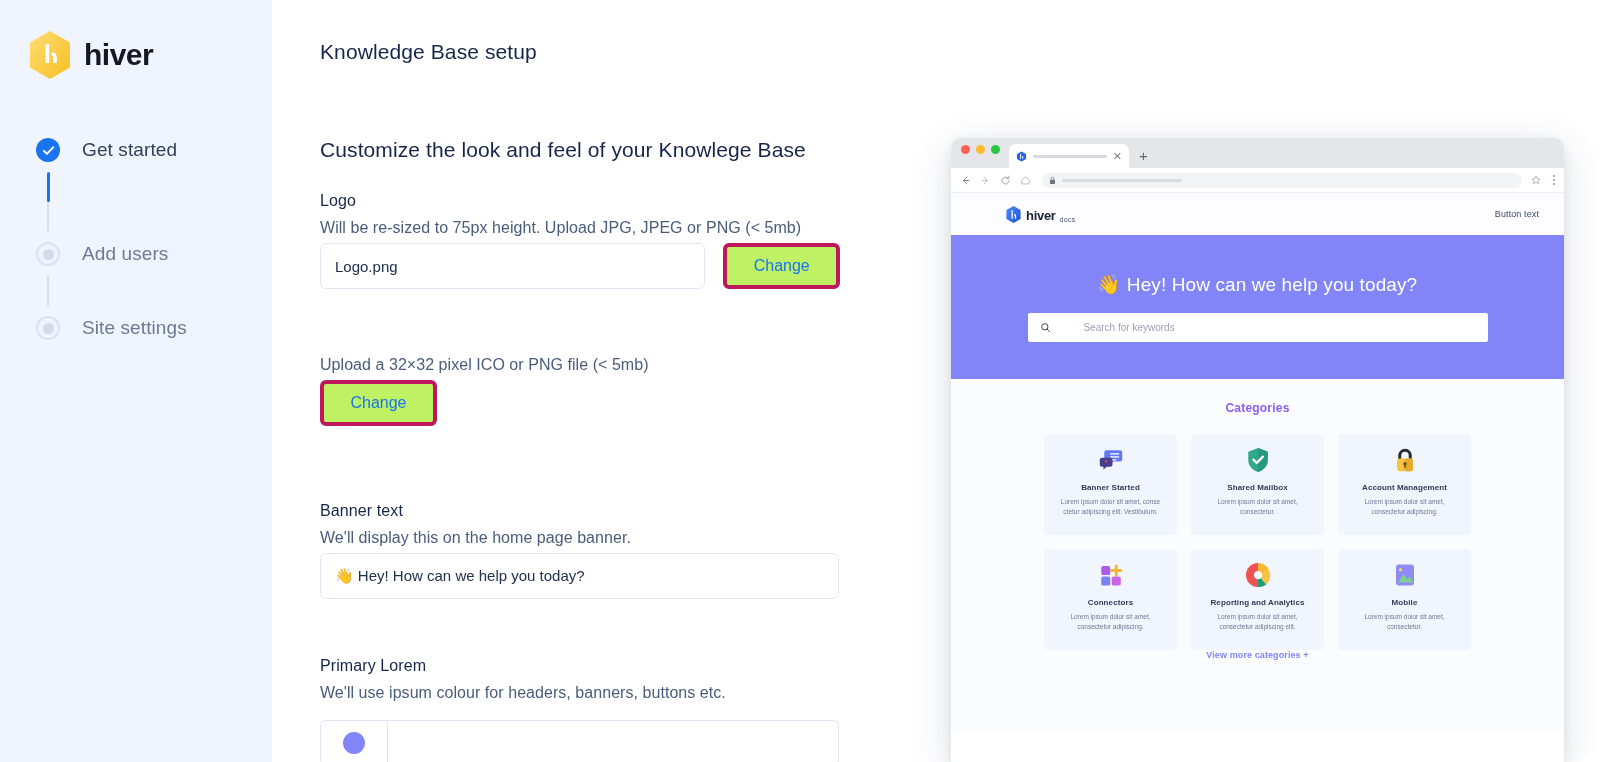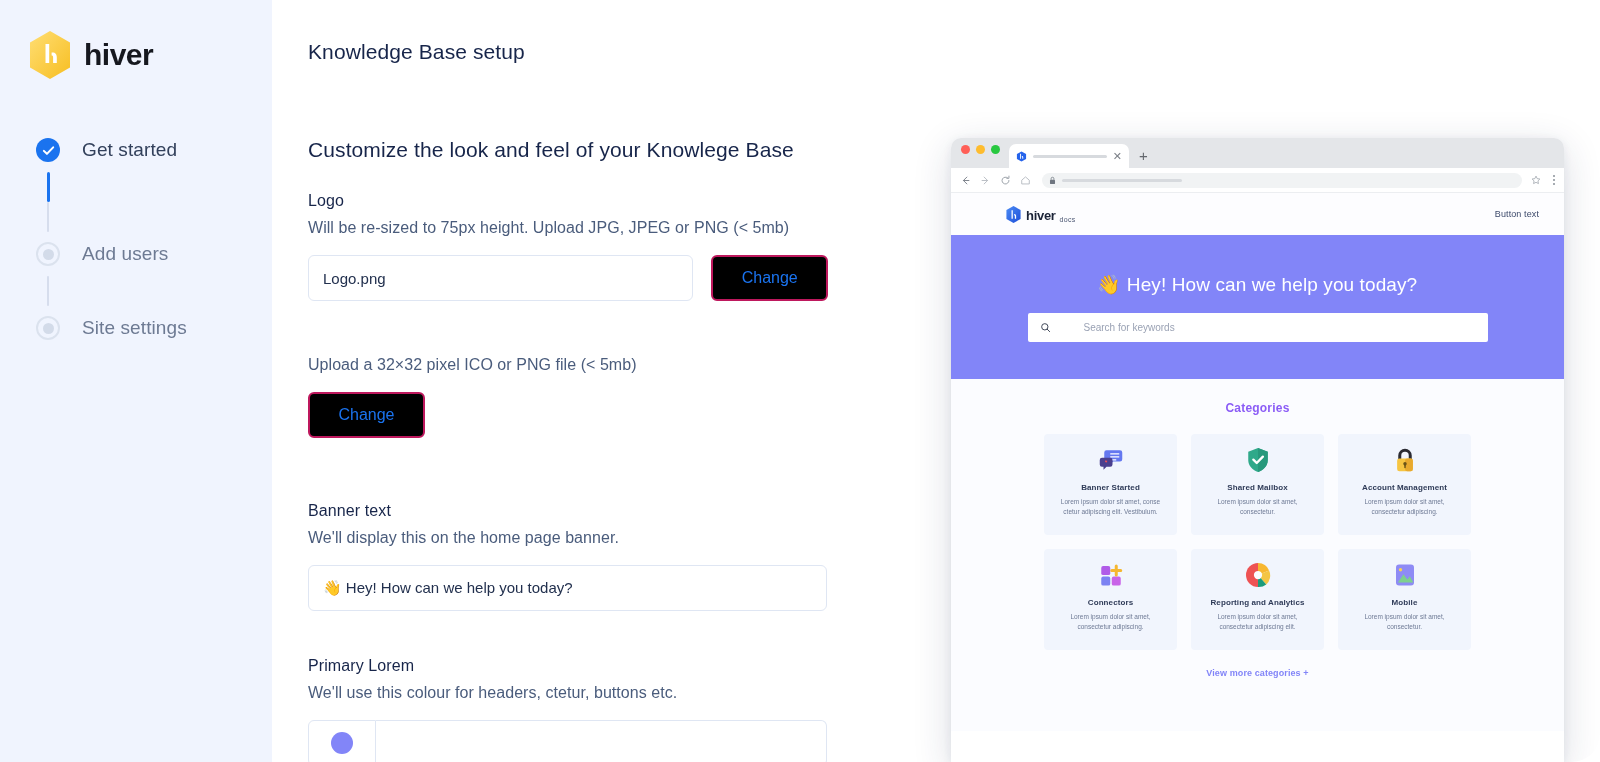--- a/index.html
+++ b/index.html
@@ -63,46 +63,46 @@
   }
   .bullet-todo i {
     width: 11px; height: 11px; border-radius: 50%; background: #d3dbe9; display: block;
   }
   .connector { height: 30px; display: flex; }
   .connector .line { width: 3px; margin-left: 11px; border-radius: 2px; height: 30px; }
   .line-active { background: #1a73ef; }
   .line-idle   { background: #d6dded; width: 2px !important; margin-left: 11px; }
 
   
-  .main { position: absolute; left: 260px; top: 0; width: 1328px; height: 762px; }
+  .main { position: absolute; left: 272px; top: 0; width: 1328px; height: 762px; }
   .page-title {
     position: absolute; left: 48px; top: 40px;
     font-size: 21px; font-weight: 400; color: #17254a; letter-spacing: 0.1px;
   }
   .section-title {
     position: absolute; left: 48px; top: 138px;
     font-size: 21px; font-weight: 400; color: #17254a; letter-spacing: 0.1px;
   }
   .field { position: absolute; left: 48px; width: 520px; }
   .field-label {
     font-size: 16px; color: #17254a; font-weight: 400; letter-spacing: 0.1px;
   }
   .field-help {
     margin-top: 9px; font-size: 16px; color: #4a5c7c; font-weight: 400; letter-spacing: 0.05px;
   }
-  .row { display: flex; align-items: stretch; gap: 18px; margin-top: 18px; }
+  .row { display: flex; align-items: stretch; gap: 18px; margin-top: 6px; }
   .text-input {
     width: 387px; height: 46px; border: 1px solid #dfe6f3; border-radius: 6px;
     background: #ffffff; display: flex; align-items: center; padding: 0 14px;
     font-size: 15px; color: #22304e;
   }
   .text-input.wide { width: 519px; }
   .btn-change {
-    width: 117px; height: 46px; border: 2px solid #be185d; border-radius: 6px;
-    background: #000000; color: #1a73ef; font-size: 16px;
+    width: 117px; height: 46px; border: 4px solid #be185d; border-radius: 6px;
+    background: #bef264; color: #1a73ef; font-size: 16px;
     display: flex; align-items: center; justify-content: center; cursor: pointer;
     font-family: "Liberation Sans", sans-serif;
   }
   .colour-row { display: flex; margin-top: 18px; }
   .swatch-box {
     width: 68px; height: 46px; border: 1px solid #dfe6f3; border-radius: 6px 0 0 6px;
     display: flex; align-items: center; justify-content: center; background: #fff;
   }
   .swatch { width: 22px; height: 22px; border-radius: 50%; }
   .colour-value {
@@ -186,21 +186,21 @@
   }
   .card-ic { width: 30px; height: 30px; }
   .card-name {
     margin-top: 8px; font-size: 8px; font-weight: 700; color: #2f3b58; letter-spacing: 0.1px;
   }
   .card-desc {
     margin-top: 5px; font-size: 6.5px; color: #6b7governance; color: #6b7governance;
     color: #6e7a95; line-height: 1.55; text-align: center; width: 108px;
   }
   .view-more {
-    margin-top: 18px; text-align: center; font-size: 9px; font-weight: 700; letter-spacing: 0.1px;
+    text-align: center; font-size: 9px; font-weight: 700; letter-spacing: 0.1px;
   }
 </style>
 </head>
 <body>
 
 <div id="root">
 
   <aside class="sidebar">
 
     <div class="brand">
@@ -286,21 +286,21 @@
     <section class="field" style="top:502px;">
       <div class="field-label">Banner text</div>
       <div class="field-help">We'll display this on the home page banner.</div>
       <div class="row">
         <div class="text-input wide">👋 Hey! How can we help you today?</div>
       </div>
     </section>
 
     <section class="field" style="top:657px;">
       <div class="field-label">Primary Lorem</div>
-      <div class="field-help">We'll use this colour for headers, ctetur, buttons etc.</div>
+      <div class="field-help">We'll use ipsum colour for headers, banners, buttons etc.</div>
       <div class="colour-row">
         <div class="swatch-box">
           <span class="swatch" id="swatch" style="background: rgb(130, 133, 248);"></span>
         </div>
         <div class="colour-value"></div>
       </div>
     </section>
 
   </main>
 

